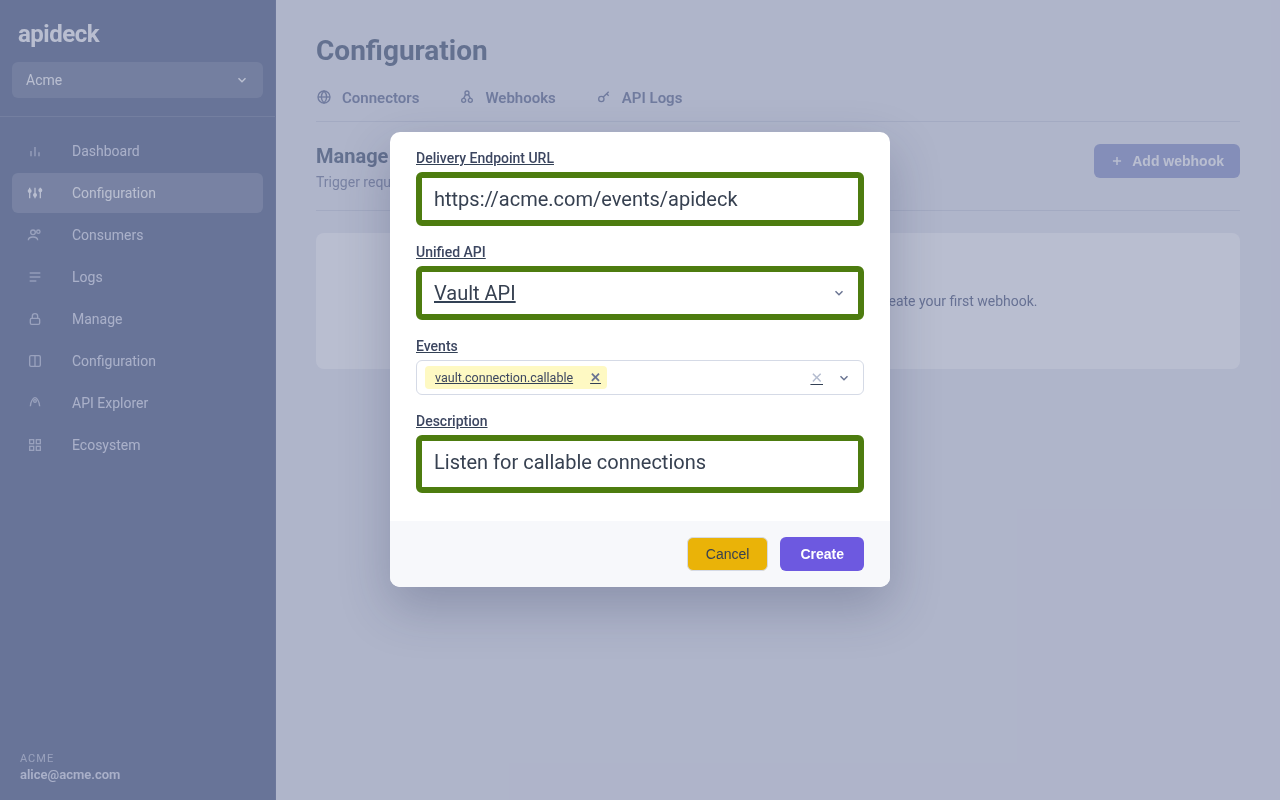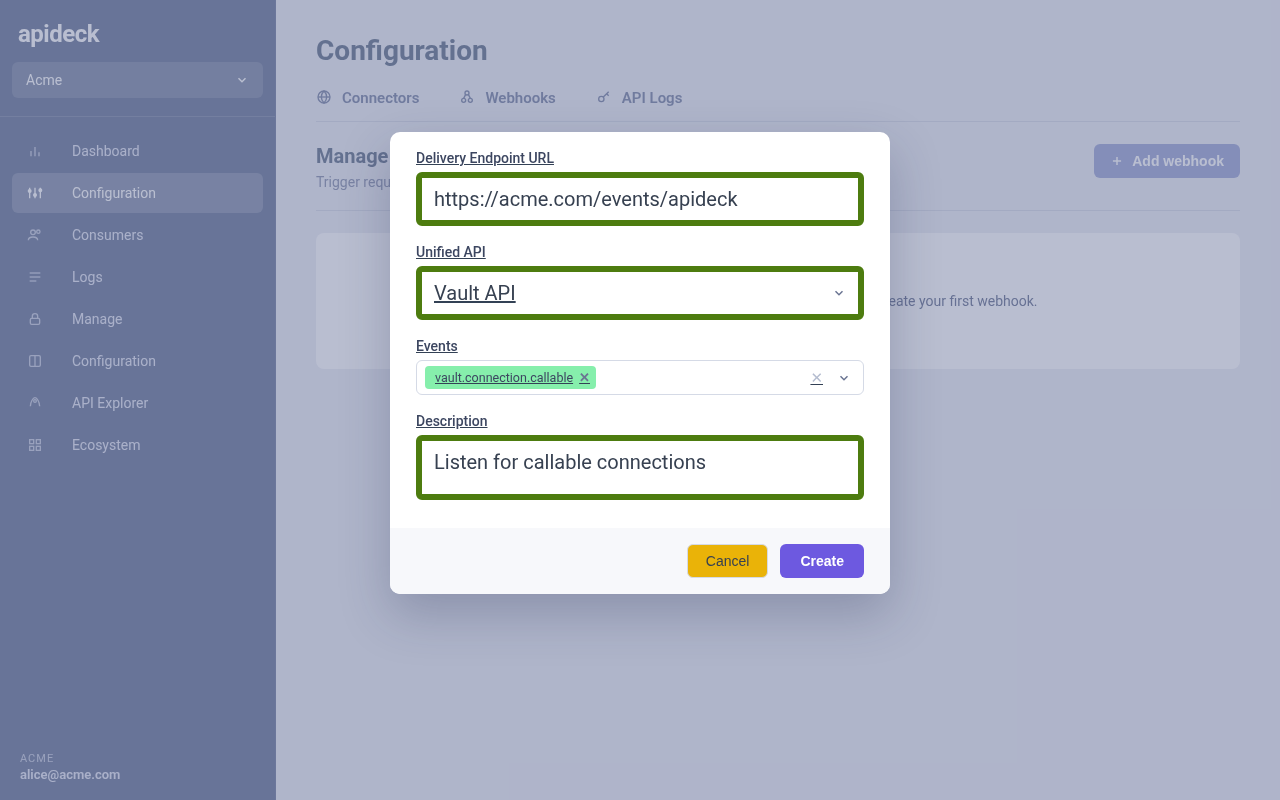--- a/index.html
+++ b/index.html
@@ -71,29 +71,29 @@
 .modal-body { padding: 18px 26px 24px; }
 .field { margin-bottom: 18px; text-decoration: underline; }
 .field:last-child { margin-bottom: 0; }
 .field label { display: block; font-size: 14px; font-weight: 500; color: #3c4660; margin-bottom: 6px; }
 .input, .select, .textarea {
   width: 100%; border: 6px solid #4d7c0f; border-radius: 6px;
   padding: 9px 12px; font-size: 20px; color: #374151; font-family: inherit;
   background: #fff;
 }
 .select { display: flex; justify-content: space-between; align-items: center; cursor: pointer; }
-.textarea { height: 65px; resize: none; }
+.textarea { height: 58px; resize: none; }
 .tags-input {
   display: flex; align-items: center; gap: 6px; border: 1px solid #d5dae6;
   border-radius: 6px; padding: 5px 8px; background: #fff;
 }
 .tag {
-  background: #86efac; color: #3c4660; font-size: 12.5px;
+  background: #fef9c3; color: #3c4660; font-size: 12.5px;
   padding: 4px 6px 4px 10px; border-radius: 4px; display: inline-flex;
-  align-items: flex-start; gap: 6px;
+  align-items: flex-start; gap: 17px;
 }
 .tag .x { cursor: pointer; color: #6a7492; font-weight: 700; font-size: 13px; }
 .tags-input .spacer { flex: 1; }
 .tags-input .clear { color: #b5bdd0; cursor: pointer; font-size: 15px; padding: 0 4px; }
 .tags-input .caret { color: #6a7492; cursor: pointer; padding: 0 4px; }
 .modal-footer {
   background: #f7f8fb; padding: 16px 26px; display: flex;
   justify-content: flex-end; gap: 12px;
 }
 .btn-secondary {

